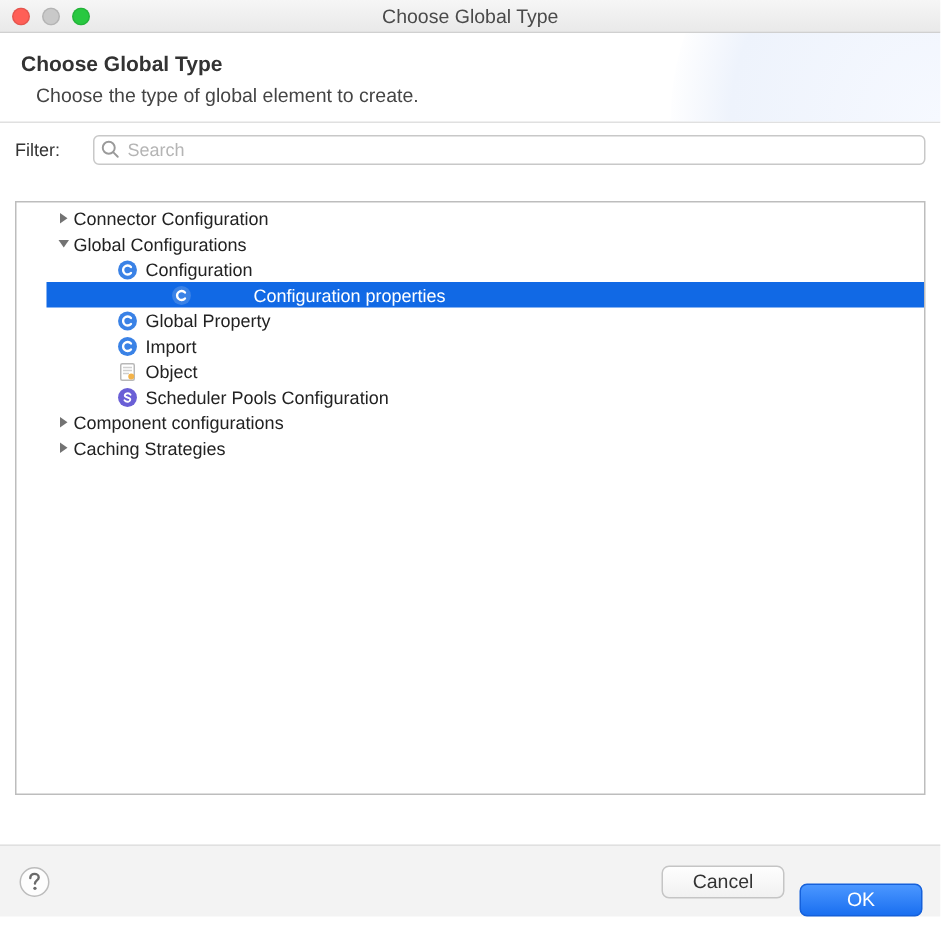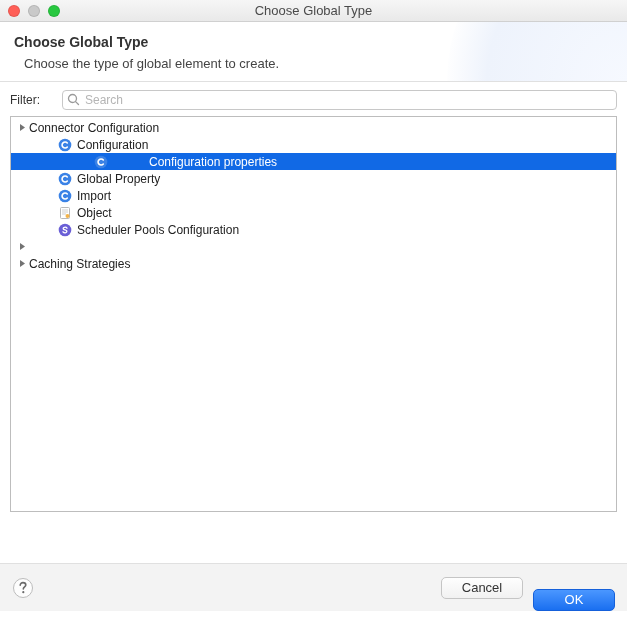--- a/index.html
+++ b/index.html
@@ -70,25 +70,26 @@
   border-radius: 4px;
   padding: 1px 6px 1px 22px;
   font-size: 12px;
   outline: none;
 }
 .search-input::placeholder { color: #b5b5b5; }
 .search-icon {
   position: absolute; left: 5px; top: 3px;
 }
 .tree-panel {
-  margin: 0 10px;
+  margin: 18px 10px;
   border: 1px solid #bdbdbd;
   height: 396px;
   overflow: auto;
   background: #fff;
+  padding-left: 20px;
 }
 .tree { padding: 2px 0; }
 .tree-item {
   height: 17px;
   display: flex;
   align-items: center;
   font-size: 12px;
   color: #222;
   white-space: nowrap;
   user-select: none;
@@ -180,20 +181,28 @@
 <div class="tree-panel">
   <div class="tree" id="tree-root">
       <div class="tree-item lvl1">
         <span class="disclosure">
           <svg width="9" height="9" viewBox="0 0 9 9">
             <polygon points="2,1 7,4.5 2,8" fill="#737373"></polygon>
           </svg>
         </span>
         <span>Connector Configuration</span>
       </div>
+      <div class="tree-item lvl1">
+        <span class="disclosure">
+          <svg width="9" height="9" viewBox="0 0 9 9">
+            <polygon points="1,2 8,2 4.5,7" fill="#737373"></polygon>
+          </svg>
+        </span>
+        <span>Global Configurations</span>
+      </div>
       <div class="tree-item lvl2">
         <span class="disclosure"></span>
         <span class="icon-slot">
           <svg width="14" height="14" viewBox="0 0 14 14">
             <circle cx="7" cy="7" r="6.3" fill="#3a82e6"></circle>
             <path d="M 9.3 5 A 3.0 3.0 0 1 0 9.3 9" fill="none" stroke="#fff" stroke-width="1.6" stroke-linecap="round"></path>
           </svg>
         </span>
         <span>Configuration</span>
       </div>
@@ -249,20 +258,21 @@
           </svg>
         </span>
         <span>Scheduler Pools Configuration</span>
       </div>
       <div class="tree-item lvl1">
         <span class="disclosure">
           <svg width="9" height="9" viewBox="0 0 9 9">
             <polygon points="2,1 7,4.5 2,8" fill="#737373"></polygon>
           </svg>
         </span>
+        <span>Component configurations</span>
       </div>
       <div class="tree-item lvl1">
         <span class="disclosure">
           <svg width="9" height="9" viewBox="0 0 9 9">
             <polygon points="2,1 7,4.5 2,8" fill="#737373"></polygon>
           </svg>
         </span>
         <span>Caching Strategies</span>
       </div>
     </div>

